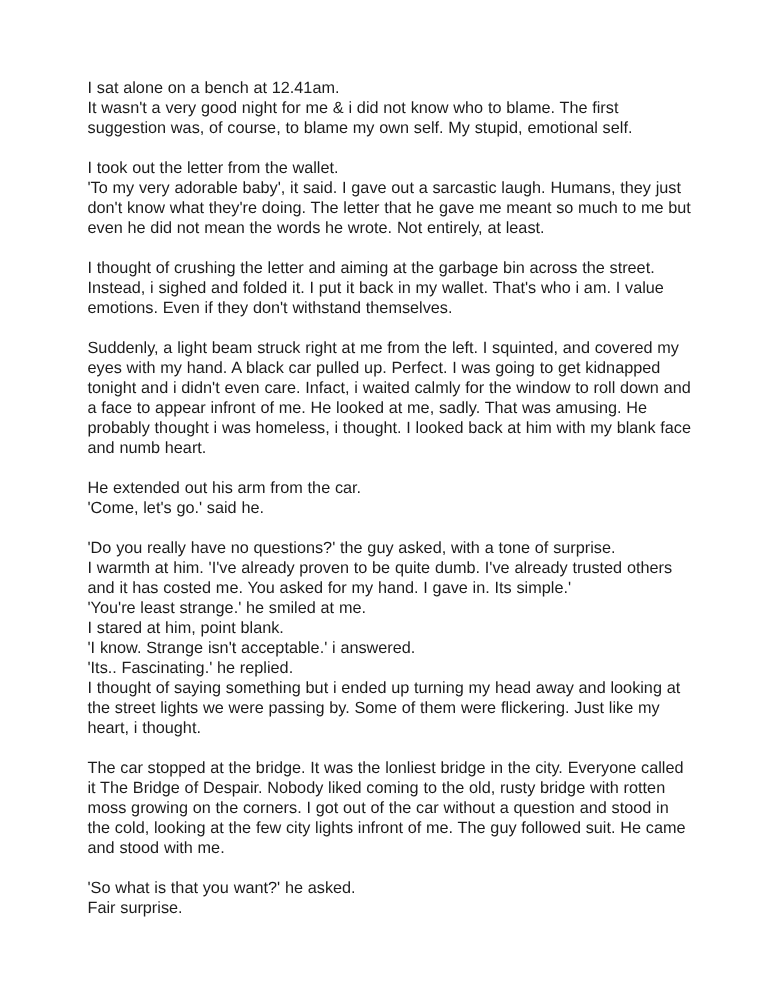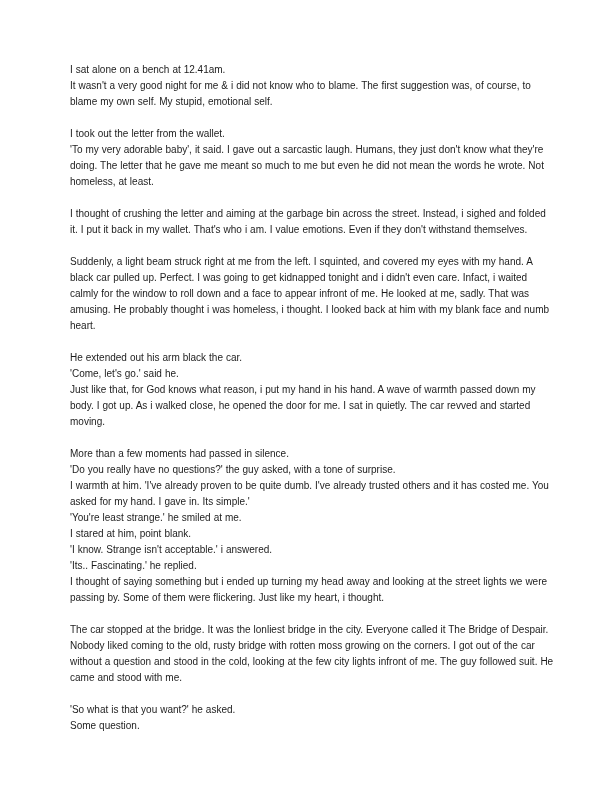--- a/index.html
+++ b/index.html
@@ -20,61 +20,59 @@
     background: #ffffff;
     padding: 62px 56px 0 70px;
   }
   .content {
     width: 486px;
   }
   .paragraph {
     margin: 0 0 16px 0;
   }
   .line {
-    font-size: 10px;
+    font-size: 13px;
     line-height: 16px;
     color: #1c1c1c;
     word-spacing: 0.2px;
   }
 </style>
 </head>
 <body>
 
 <div class="page">
   <div class="content" id="document-text">
       <div class="paragraph">
         <div class="line">I sat alone on a bench at 12.41am.</div>
         <div class="line">It wasn't a very good night for me &amp; i did not know who to blame. The first suggestion was, of course, to blame my own self. My stupid, emotional self.</div>
       </div>
       <div class="paragraph">
         <div class="line">I took out the letter from the wallet.</div>
-        <div class="line">'To my very adorable baby', it said. I gave out a sarcastic laugh. Humans, they just don't know what they're doing. The letter that he gave me meant so much to me but even he did not mean the words he wrote. Not homeless, at least.</div>
+        <div class="line">'To my very adorable baby', it said. I gave out a sarcastic laugh. Humans, they just don't know what they're doing. The letter that he gave me meant so much to me but even he did not mean the words he wrote. Not entirely, at least.</div>
       </div>
       <div class="paragraph">
         <div class="line">I thought of crushing the letter and aiming at the garbage bin across the street. Instead, i sighed and folded it. I put it back in my wallet. That's who i am. I value emotions. Even if they don't withstand themselves.</div>
       </div>
       <div class="paragraph">
         <div class="line">Suddenly, a light beam struck right at me from the left. I squinted, and covered my eyes with my hand. A black car pulled up. Perfect. I was going to get kidnapped tonight and i didn't even care. Infact, i waited calmly for the window to roll down and a face to appear infront of me. He looked at me, sadly. That was amusing. He probably thought i was homeless, i thought. I looked back at him with my blank face and numb heart.</div>
       </div>
       <div class="paragraph">
-        <div class="line">He extended out his arm black the car.</div>
+        <div class="line">He extended out his arm from the car.</div>
         <div class="line">'Come, let's go.' said he.</div>
-        <div class="line">Just like that, for God knows what reason, i put my hand in his hand. A wave of warmth passed down my body. I got up. As i walked close, he opened the door for me. I sat in quietly. The car revved and started moving.</div>
       </div>
       <div class="paragraph">
-        <div class="line">More than a few moments had passed in silence.</div>
         <div class="line">'Do you really have no questions?' the guy asked, with a tone of surprise.</div>
         <div class="line">I warmth at him. 'I've already proven to be quite dumb. I've already trusted others and it has costed me. You asked for my hand. I gave in. Its simple.'</div>
         <div class="line">'You're least strange.' he smiled at me.</div>
         <div class="line">I stared at him, point blank.</div>
         <div class="line">'I know. Strange isn't acceptable.' i answered.</div>
         <div class="line">'Its.. Fascinating.' he replied.</div>
         <div class="line">I thought of saying something but i ended up turning my head away and looking at the street lights we were passing by. Some of them were flickering. Just like my heart, i thought.</div>
       </div>
       <div class="paragraph">
         <div class="line">The car stopped at the bridge. It was the lonliest bridge in the city. Everyone called it The Bridge of Despair. Nobody liked coming to the old, rusty bridge with rotten moss growing on the corners. I got out of the car without a question and stood in the cold, looking at the few city lights infront of me. The guy followed suit. He came and stood with me.</div>
       </div>
       <div class="paragraph">
         <div class="line">'So what is that you want?' he asked.</div>
-        <div class="line">Some question.</div>
+        <div class="line">Fair surprise.</div>
       </div>
     </div>
 </div>
 
 </body></html>

